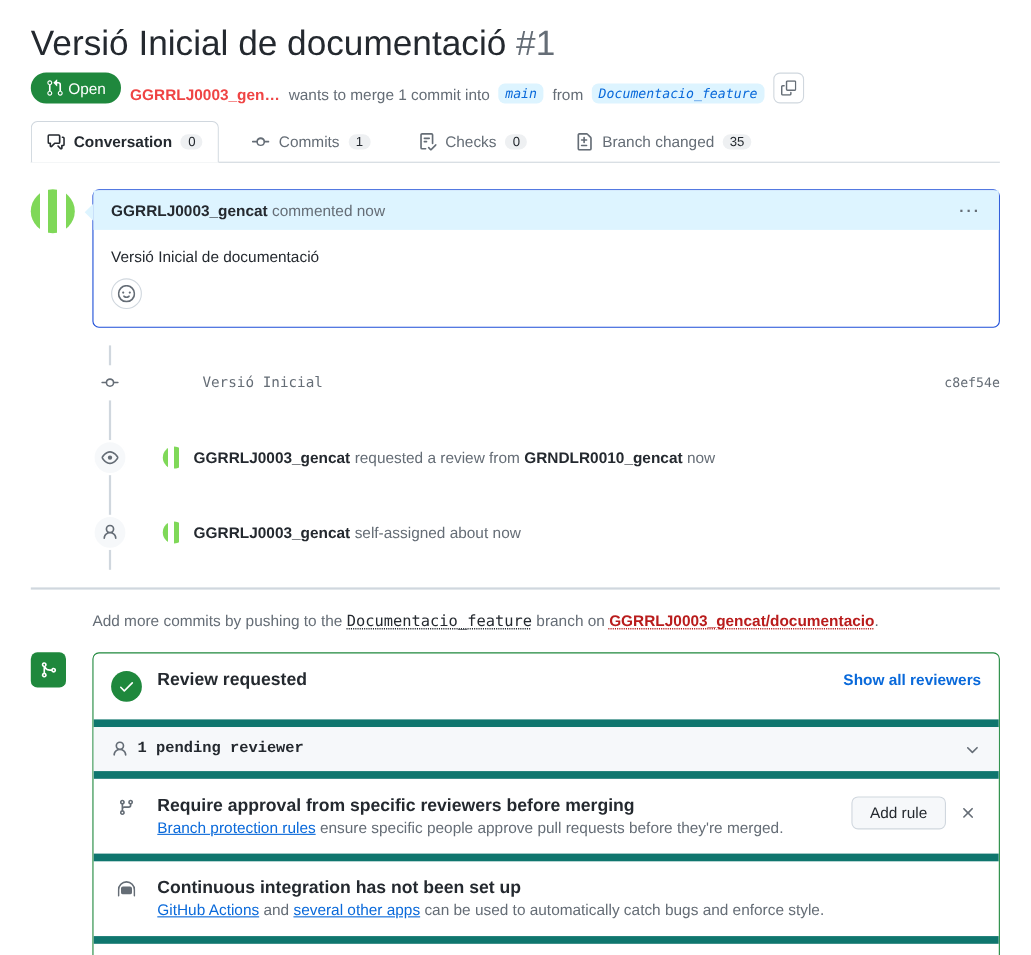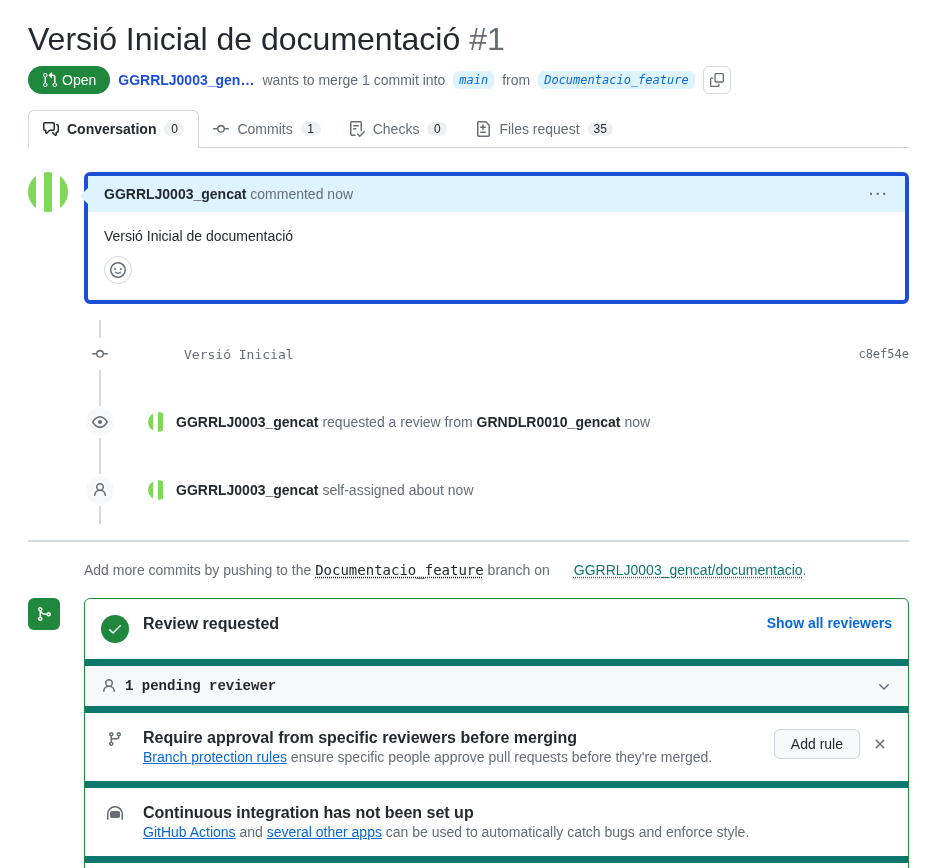--- a/index.html
+++ b/index.html
@@ -1,35 +1,35 @@
 <!DOCTYPE html>
 <html><head>
 <meta charset="utf-8">
 <style>
 * { box-sizing: border-box; margin: 0; padding: 0; }
 body { font-family: -apple-system, BlinkMacSystemFont, "Segoe UI", Helvetica, Arial, sans-serif; color: #24292f; background: #fff; padding: 20px 28px; width: 937px; }
 
 .pr-header { margin-bottom: 16px; }
 .pr-title { font-size: 32px; font-weight: 400; line-height: 1.2; margin-bottom: 8px; }
 .pr-title .num { color: #656d76; font-weight: 300; }
-.pr-meta { display: flex; align-items: center; gap: 8px; font-size: 14px; color: #656d76; }
+.pr-meta { display: flex; align-items: flex-end; gap: 8px; font-size: 14px; color: #656d76; }
 .state-badge { display: inline-flex; align-items: center; gap: 4px; background: #1f883d; color: #fff; padding: 6px 14px; border-radius: 999px; font-weight: 500; font-size: 14px; }
 .branch-lbl { font-family: ui-monospace, SFMono-Regular, Menlo, monospace; font-size: 12px; background: #ddf4ff; color: #0969da; padding: 2px 6px; border-radius: 6px; font-style: italic; }
 .copy-btn { border: 1px solid #d0d7de; border-radius: 6px; width: 28px; height: 28px; display: inline-flex; align-items: center; justify-content: center; cursor: pointer; color: #656d76; background: #fff; }
-.user-trunc { font-weight: 600; color: #1d4ed8; }
-
-.tabs { display: flex; border-bottom: 1px solid #d0d7de; margin-bottom: 24px; }
+.user-trunc { font-weight: 600; color: #ef4444; }
+
+.tabs { display: flex; gap: 16px; border-bottom: 1px solid #d0d7de; margin-bottom: 24px; }
 .tab { display: flex; align-items: center; gap: 8px; padding: 10px 14px; font-size: 14px; color: #656d76; cursor: pointer; }
 .tab.active { border: 1px solid #d0d7de; border-bottom: 1px solid #fff; border-radius: 6px 6px 0 0; margin-bottom: -1px; color: #24292f; font-weight: 600; background: #fff; }
 .counter { background: #eef0f2; color: #24292f; border-radius: 999px; padding: 0 6px; font-size: 12px; font-weight: 500; min-width: 20px; text-align: center; }
 
 .timeline { position: relative; margin-left: 56px; }
 .avatar-main { position: absolute; left: -56px; top: 0; width: 40px; height: 40px; border-radius: 50%; background: linear-gradient(90deg, #7fd858 0 20%, #fff 20% 40%, #7fd858 40% 60%, #fff 60% 80%, #7fd858 80%); }
 
-.comment-box { border: 4px solid #1d4ed8; border-radius: 6px; overflow: visible; position: relative; }
+.comment-box { border: 1px solid #1d4ed8; border-radius: 6px; overflow: visible; position: relative; }
 .comment-box::before { content: ""; position: absolute; left: -8px; top: 12px; border: 8px solid transparent; border-right-color: #ddf4ff; border-left-width: 0; }
 .comment-head { background: #ddf4ff; padding: 10px 16px; display: flex; align-items: center; justify-content: space-between; font-size: 14px; }
 .comment-head .uname { font-weight: 600; color: #24292f; }
 .comment-head .meta { color: #656d76; }
 .kebab { color: #656d76; cursor: pointer; font-weight: 700; letter-spacing: 2px; }
 .comment-body { padding: 16px; font-size: 14px; }
 .emoji-btn { margin-top: 12px; width: 28px; height: 28px; border: 1px solid #d0d7de; border-radius: 50%; display: inline-flex; align-items: center; justify-content: center; cursor: pointer; color: #656d76; }
 
 .tl-items { margin-top: 16px; position: relative; }
 .tl-line { position: absolute; left: 15px; top: 0; bottom: 0; width: 2px; background: #d0d7de; }
@@ -38,21 +38,21 @@
 .tl-badge.plain { box-shadow: none; border: none; background: #fff; }
 .tl-badge.eye { background: #f6f8fa; box-shadow: none; border: 2px solid #fff; }
 .avatar-sm { width: 20px; height: 20px; border-radius: 50%; background: linear-gradient(90deg, #7fd858 0 25%, #fff 25% 50%, #7fd858 50% 75%, #fff 75%); display: inline-block; vertical-align: middle; margin-right: 4px; flex-shrink: 0; }
 .tl-item strong { color: #24292f; font-weight: 600; }
 .tl-item .commit-msg { font-family: ui-monospace, SFMono-Regular, Menlo, monospace; font-size: 13px; flex: 1; margin-left: 36px; }
 .tl-item .sha { font-family: ui-monospace, SFMono-Regular, Menlo, monospace; font-size: 12px; color: #656d76; }
 
 .hr { border: none; border-top: 2px solid #d0d7de; margin: 16px 0 20px -56px; }
 .push-hint { font-size: 14px; color: #656d76; margin-bottom: 20px; }
 .push-hint .mono-u { font-family: ui-monospace, SFMono-Regular, Menlo, monospace; text-decoration: underline dotted; color: #24292f; }
-.push-hint .repo-link { font-weight: 400; text-decoration: underline dotted; color: #0f766e; margin-left: 20px; }
+.push-hint .repo-link { font-weight: 700; text-decoration: underline dotted; color: #b91c1c; }
 
 .merge-wrap { position: relative; }
 .merge-badge { position: absolute; left: -56px; top: 0; width: 32px; height: 32px; background: #1f883d; border-radius: 6px; display: flex; align-items: center; justify-content: center; color: #fff; }
 .merge-badge::after { content: ""; position: absolute; right: -8px; top: 10px; border: 6px solid transparent; border-left-color: #1f883d; border-right-width: 0; display:none; }
 .merge-box { border: 1px solid #1f883d; border-radius: 6px; overflow: hidden; }
 .merge-sec { padding: 16px; border-bottom: 7px solid #0f766e; display: flex; gap: 14px; align-items: flex-start; }
 .merge-sec:last-child { border-bottom: none; }
 .merge-sec.gray { background: #f6f8fa; padding: 12px 16px; align-items: center; justify-content: space-between; }
 .check-circle { width: 28px; height: 28px; border-radius: 50%; background: #1f883d; color: #fff; display: flex; align-items: center; justify-content: center; flex-shrink: 0; }
 .merge-sec h3 { font-size: 16px; font-weight: 600; margin-bottom: 2px; }
@@ -116,21 +116,21 @@
         <path d="M2.5 1.75v11.5c0 .138.112.25.25.25h3.17a.75.75 0 010 1.5H2.75A1.75 1.75 0 011 13.25V1.75C1 .784 1.784 0 2.75 0h8.5C12.216 0 13 .784 13 1.75v7.736a.75.75 0 01-1.5 0V1.75a.25.25 0 00-.25-.25h-8.5a.25.25 0 00-.25.25zm13.274 9.537l-4.557 4.45a.75.75 0 01-1.055-.008l-1.943-1.95a.75.75 0 011.062-1.058l1.419 1.425 4.026-3.932a.75.75 0 111.048 1.073zM4.75 4h4.5a.75.75 0 010 1.5h-4.5a.75.75 0 010-1.5zM4 7.75A.75.75 0 014.75 7h2a.75.75 0 010 1.5h-2A.75.75 0 014 7.75z"></path>
       </svg>
     <span>Checks</span>
     <span class="counter">0</span>
   </div>
   <div class="tab">
     <svg width="16" height="16" viewBox="0 0 16 16" fill="currentColor">
         <path d="M2 1.75C2 .784 2.784 0 3.75 0h6.586c.464 0 .909.184 1.237.513l2.914 2.914c.329.328.513.773.513 1.237v9.586A1.75 1.75 0 0113.25 16h-9.5A1.75 1.75 0 012 14.25V1.75zm1.75-.25a.25.25 0 00-.25.25v12.5c0 .138.112.25.25.25h9.5a.25.25 0 00.25-.25V6h-2.75A1.75 1.75 0 019 4.25V1.5H3.75zm6.75.062V4.25c0 .138.112.25.25.25h2.688a.252.252 0 00-.011-.013l-2.914-2.914a.272.272 0 00-.013-.011zM8 9.5H5.75a.75.75 0 000 1.5H8v2.25a.75.75 0 001.5 0V11h2.25a.75.75 0 000-1.5H9.5V7.25a.75.75 0 00-1.5 0V9.5z" style="display:none"></path>
         <path d="M2 1.75C2 .784 2.784 0 3.75 0h6.586c.464 0 .909.184 1.237.513l2.914 2.914c.329.328.513.773.513 1.237v9.586A1.75 1.75 0 0113.25 16h-9.5A1.75 1.75 0 012 14.25V1.75zm1.75-.25a.25.25 0 00-.25.25v12.5c0 .138.112.25.25.25h9.5a.25.25 0 00.25-.25V4.664a.25.25 0 00-.073-.177l-2.914-2.914a.25.25 0 00-.177-.073H3.75zM8 3.25a.75.75 0 01.75.75v1.5h1.5a.75.75 0 010 1.5h-1.5v1.5a.75.75 0 01-1.5 0V7h-1.5a.75.75 0 010-1.5h1.5V4A.75.75 0 018 3.25zm-3 8a.75.75 0 01.75-.75h4.5a.75.75 0 010 1.5h-4.5a.75.75 0 01-.75-.75z"></path>
       </svg>
-    <span>Files request</span>
+    <span>Branch changed</span>
     <span class="counter">35</span>
   </div>
 </div>
 
 <div class="timeline">
   <div class="avatar-main"></div>
 
   <div class="comment-box">
     <div class="comment-head">
       <div>

